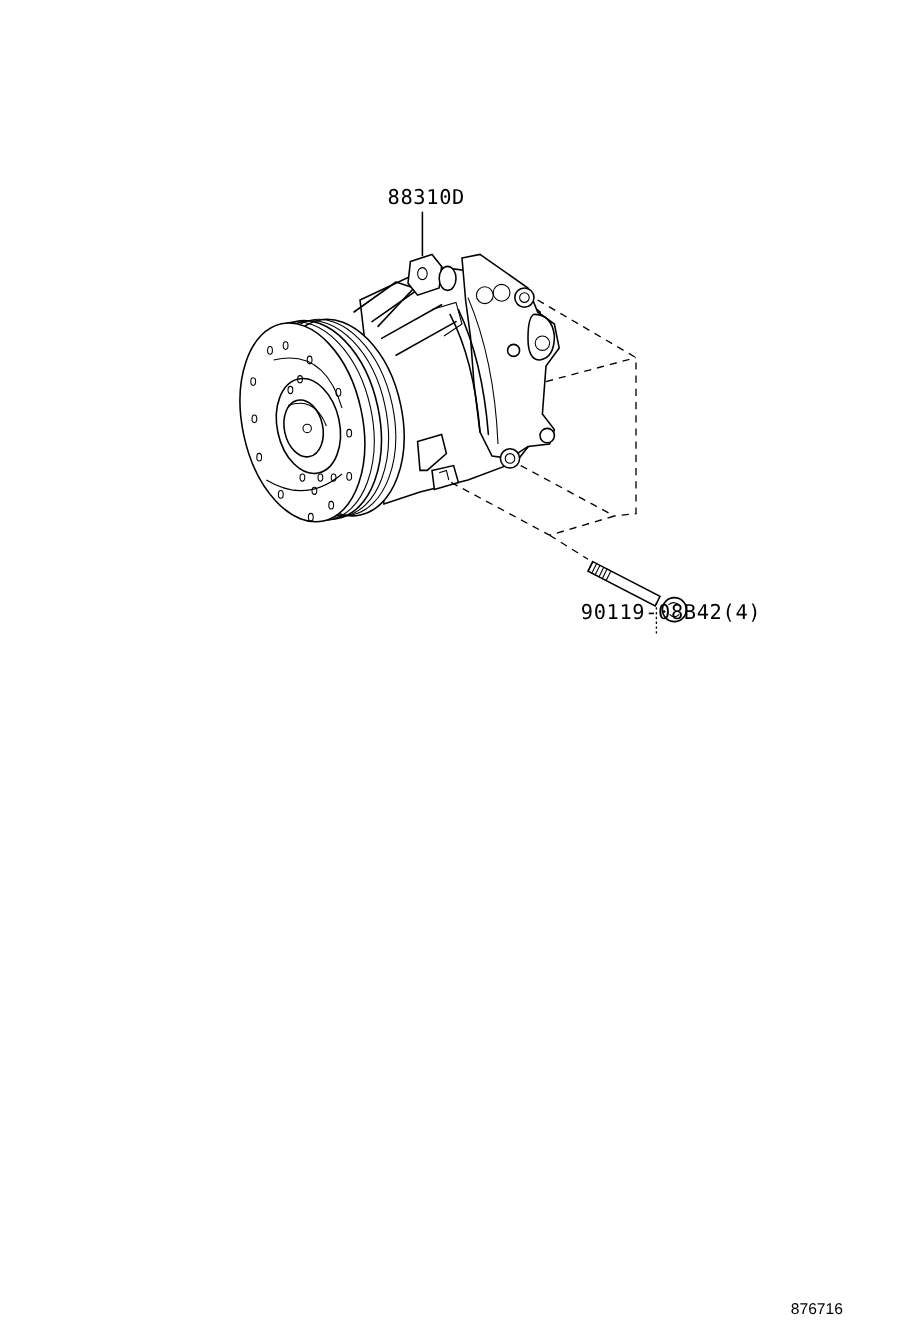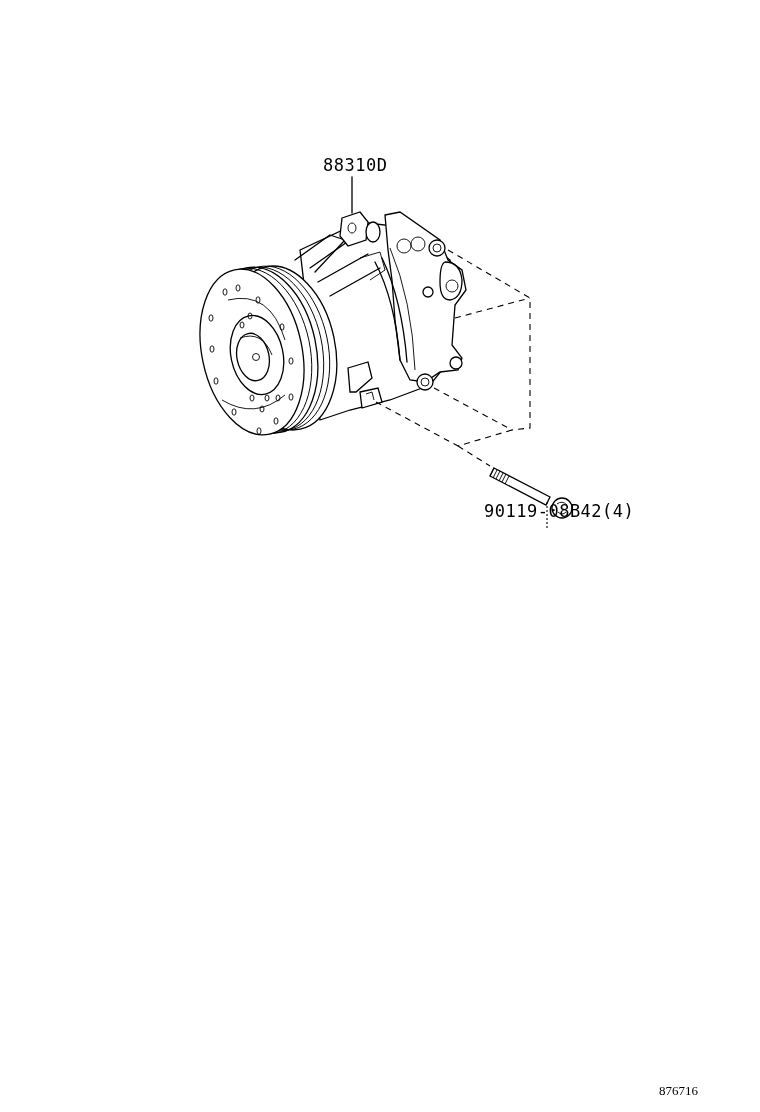--- a/index.html
+++ b/index.html
@@ -29,21 +29,21 @@
       color: #000;
       white-space: nowrap;
       line-height: 1;
     }
     .callout.compressor { left: 323px; top: 157px; }
     .callout.bolt { left: 484px; top: 503px; }
     .diagram-ref {
       position: absolute;
       left: 659px;
       top: 1084px;
-      font-family: Liberation Serif, serif;
+      font-family: Liberation Sans, sans-serif;
       font-size: 13px;
       color: #000;
       line-height: 1;
     }
     svg { position: absolute; left: 0; top: 0; }
     .ln { fill: none; stroke: #000; stroke-width: 1.3; stroke-linejoin: round; stroke-linecap: round; }
     .thin { fill: none; stroke: #000; stroke-width: 0.9; }
     .dash { fill: none; stroke: #000; stroke-width: 1.1; stroke-dasharray: 6 5; }
     .fillw { fill: #fff; stroke: #000; stroke-width: 1.3; }
   </style>

